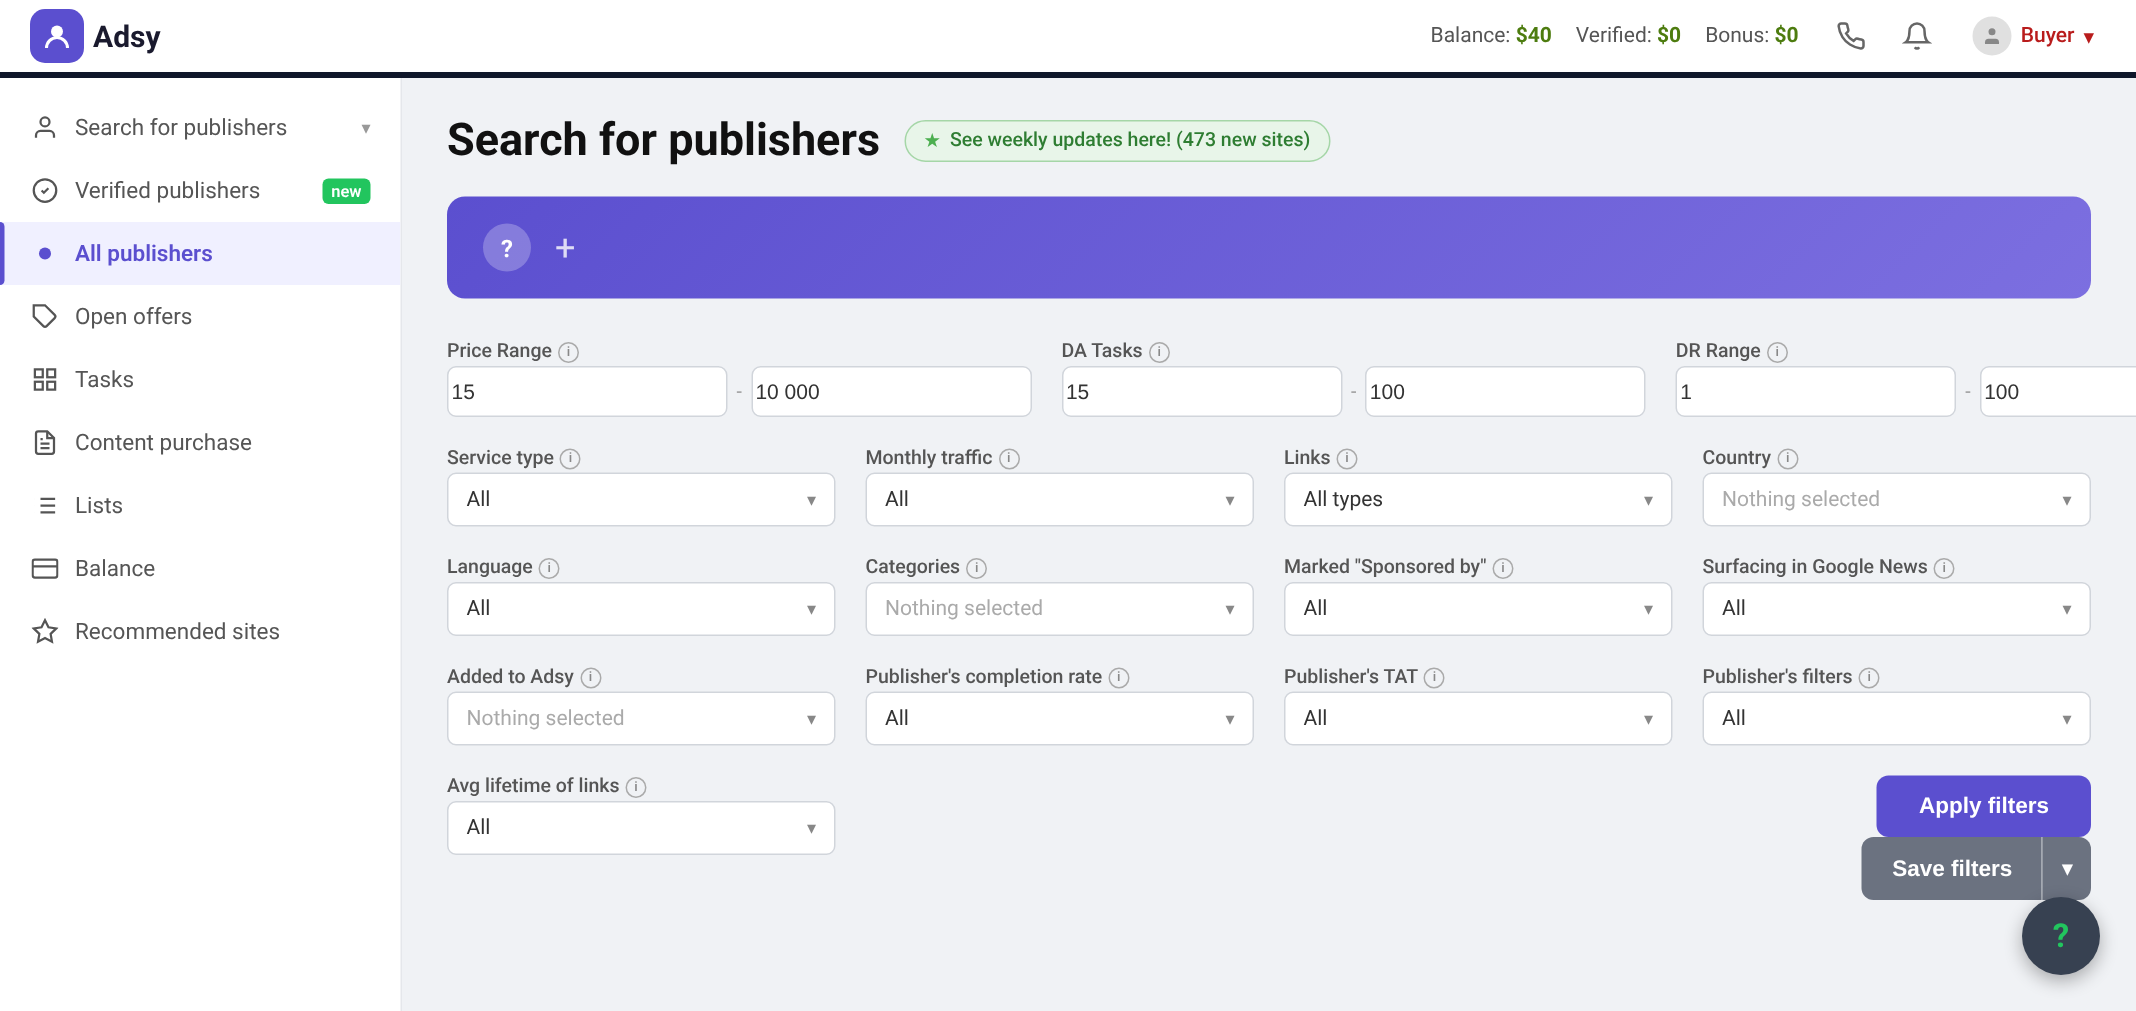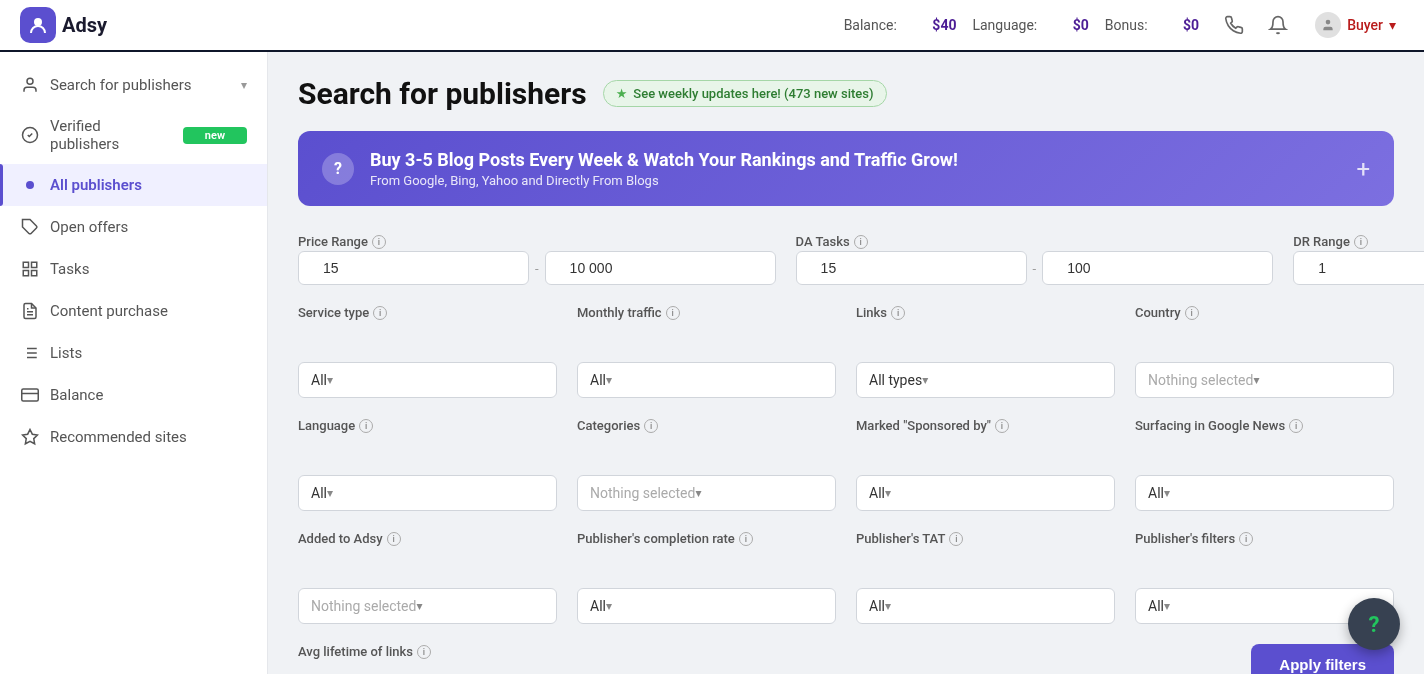--- a/index.html
+++ b/index.html
@@ -13,21 +13,21 @@
       overflow: hidden;
     }
 
     
     .navbar {
       background: #fff;
       height: 52px;
       display: flex;
       align-items: center;
       padding: 0 20px;
-      border-bottom: 2px solid #0f172a;
+      border-bottom: 4px solid #0f172a;
       flex-shrink: 0;
       position: relative;
       z-index: 10;
     }
     .logo {
       display: flex;
       align-items: center;
       gap: 6px;
       font-weight: 700;
       font-size: 20px;
@@ -49,21 +49,21 @@
       display: flex;
       align-items: center;
       gap: 20px;
     }
     .balance-info {
       display: flex;
       gap: 16px;
       font-size: 14px;
       color: #555;
     }
-    .balance-info span strong { color: #4c1d95; margin-left: 32px; }
+    .balance-info span strong { color: #4d7c0f; }
     .navbar-icons {
       display: flex;
       align-items: center;
       gap: 14px;
     }
     .nav-icon {
       width: 30px;
       height: 30px;
       display: flex;
       align-items: center;
@@ -145,21 +145,21 @@
       justify-content: center;
       font-size: 16px;
       flex-shrink: 0;
     }
     .sidebar-label { flex: 1; }
     .badge-new {
       background: #22c55e;
       color: white;
       font-size: 11px;
       font-weight: 600;
-      padding: 2px 22px;
+      padding: 2px 6px;
       border-radius: 4px;
     }
     .chevron-icon { font-size: 12px; color: #999; }
     .dot-indicator {
       width: 8px;
       height: 8px;
       background: #5b4fcf;
       border-radius: 50%;
     }
 
@@ -268,21 +268,21 @@
       color: #888;
       cursor: pointer;
     }
     .range-inputs {
       display: flex;
       align-items: center;
       gap: 6px;
     }
     .range-input {
       flex: 1;
-      padding: 8px 24px;
+      padding: 8px 2px;
       border: 1px solid #d1d5db;
       border-radius: 6px;
       font-size: 14px;
       background: white;
       color: #333;
       outline: none;
     }
     .range-separator { color: #999; font-size: 13px; }
     .filter-select {
       position: relative;
@@ -290,22 +290,22 @@
     .select-btn {
       width: 100%;
       padding: 9px 12px;
       border: 1px solid #d1d5db;
       border-radius: 6px;
       background: white;
       font-size: 14px;
       color: #333;
       display: flex;
       align-items: center;
-      cursor: pointer;
-      margin-top: 40px;
+      justify-content: space-between;
+      cursor: pointer;
     }
     .select-chevron {
       color: #888;
       font-size: 12px;
     }
     .btn-apply {
       background: #5b4fcf;
       color: white;
       border: none;
       padding: 12px 28px;
@@ -374,21 +374,21 @@
     <span>Adsy</span>
   </div>
 
   <div class="navbar-right">
     <div class="balance-info">
       <span>
         <span>Balance:</span>
         <strong>$40</strong>
       </span>
       <span>
-        <span>Language:</span>
+        <span>Verified:</span>
         <strong>$0</strong>
       </span>
       <span>
         <span>Bonus:</span>
         <strong>$0</strong>
       </span>
     </div>
     <div class="navbar-icons">
       <div class="nav-icon">
         <svg width="20" height="20" viewBox="0 0 24 24" fill="none" stroke="currentColor" stroke-width="2">
@@ -522,24 +522,20 @@
     <div class="page-header">
       <h1 class="page-title">Search for publishers</h1>
       <div class="weekly-badge">
         <span class="star">★</span>
         <span>See weekly updates here! (473 new sites)</span>
       </div>
     </div>
 
     <div class="promo-banner">
       <div class="promo-question">?</div>
-      <div class="promo-text">
-        <div class="promo-title">Buy 3-5 Blog Posts Every Week &amp; Watch Your Rankings and Traffic Grow!</div>
-        <div class="promo-sub">From Google, Bing, Yahoo and Directly From Blogs</div>
-      </div>
       <div class="promo-plus">+</div>
     </div>
 
     <div class="filters-section">
 
       <div class="filter-row">
         <div class="filter-group">
           <label class="filter-label">
             <span>Price Range</span>
             <span class="info-icon">i</span>

